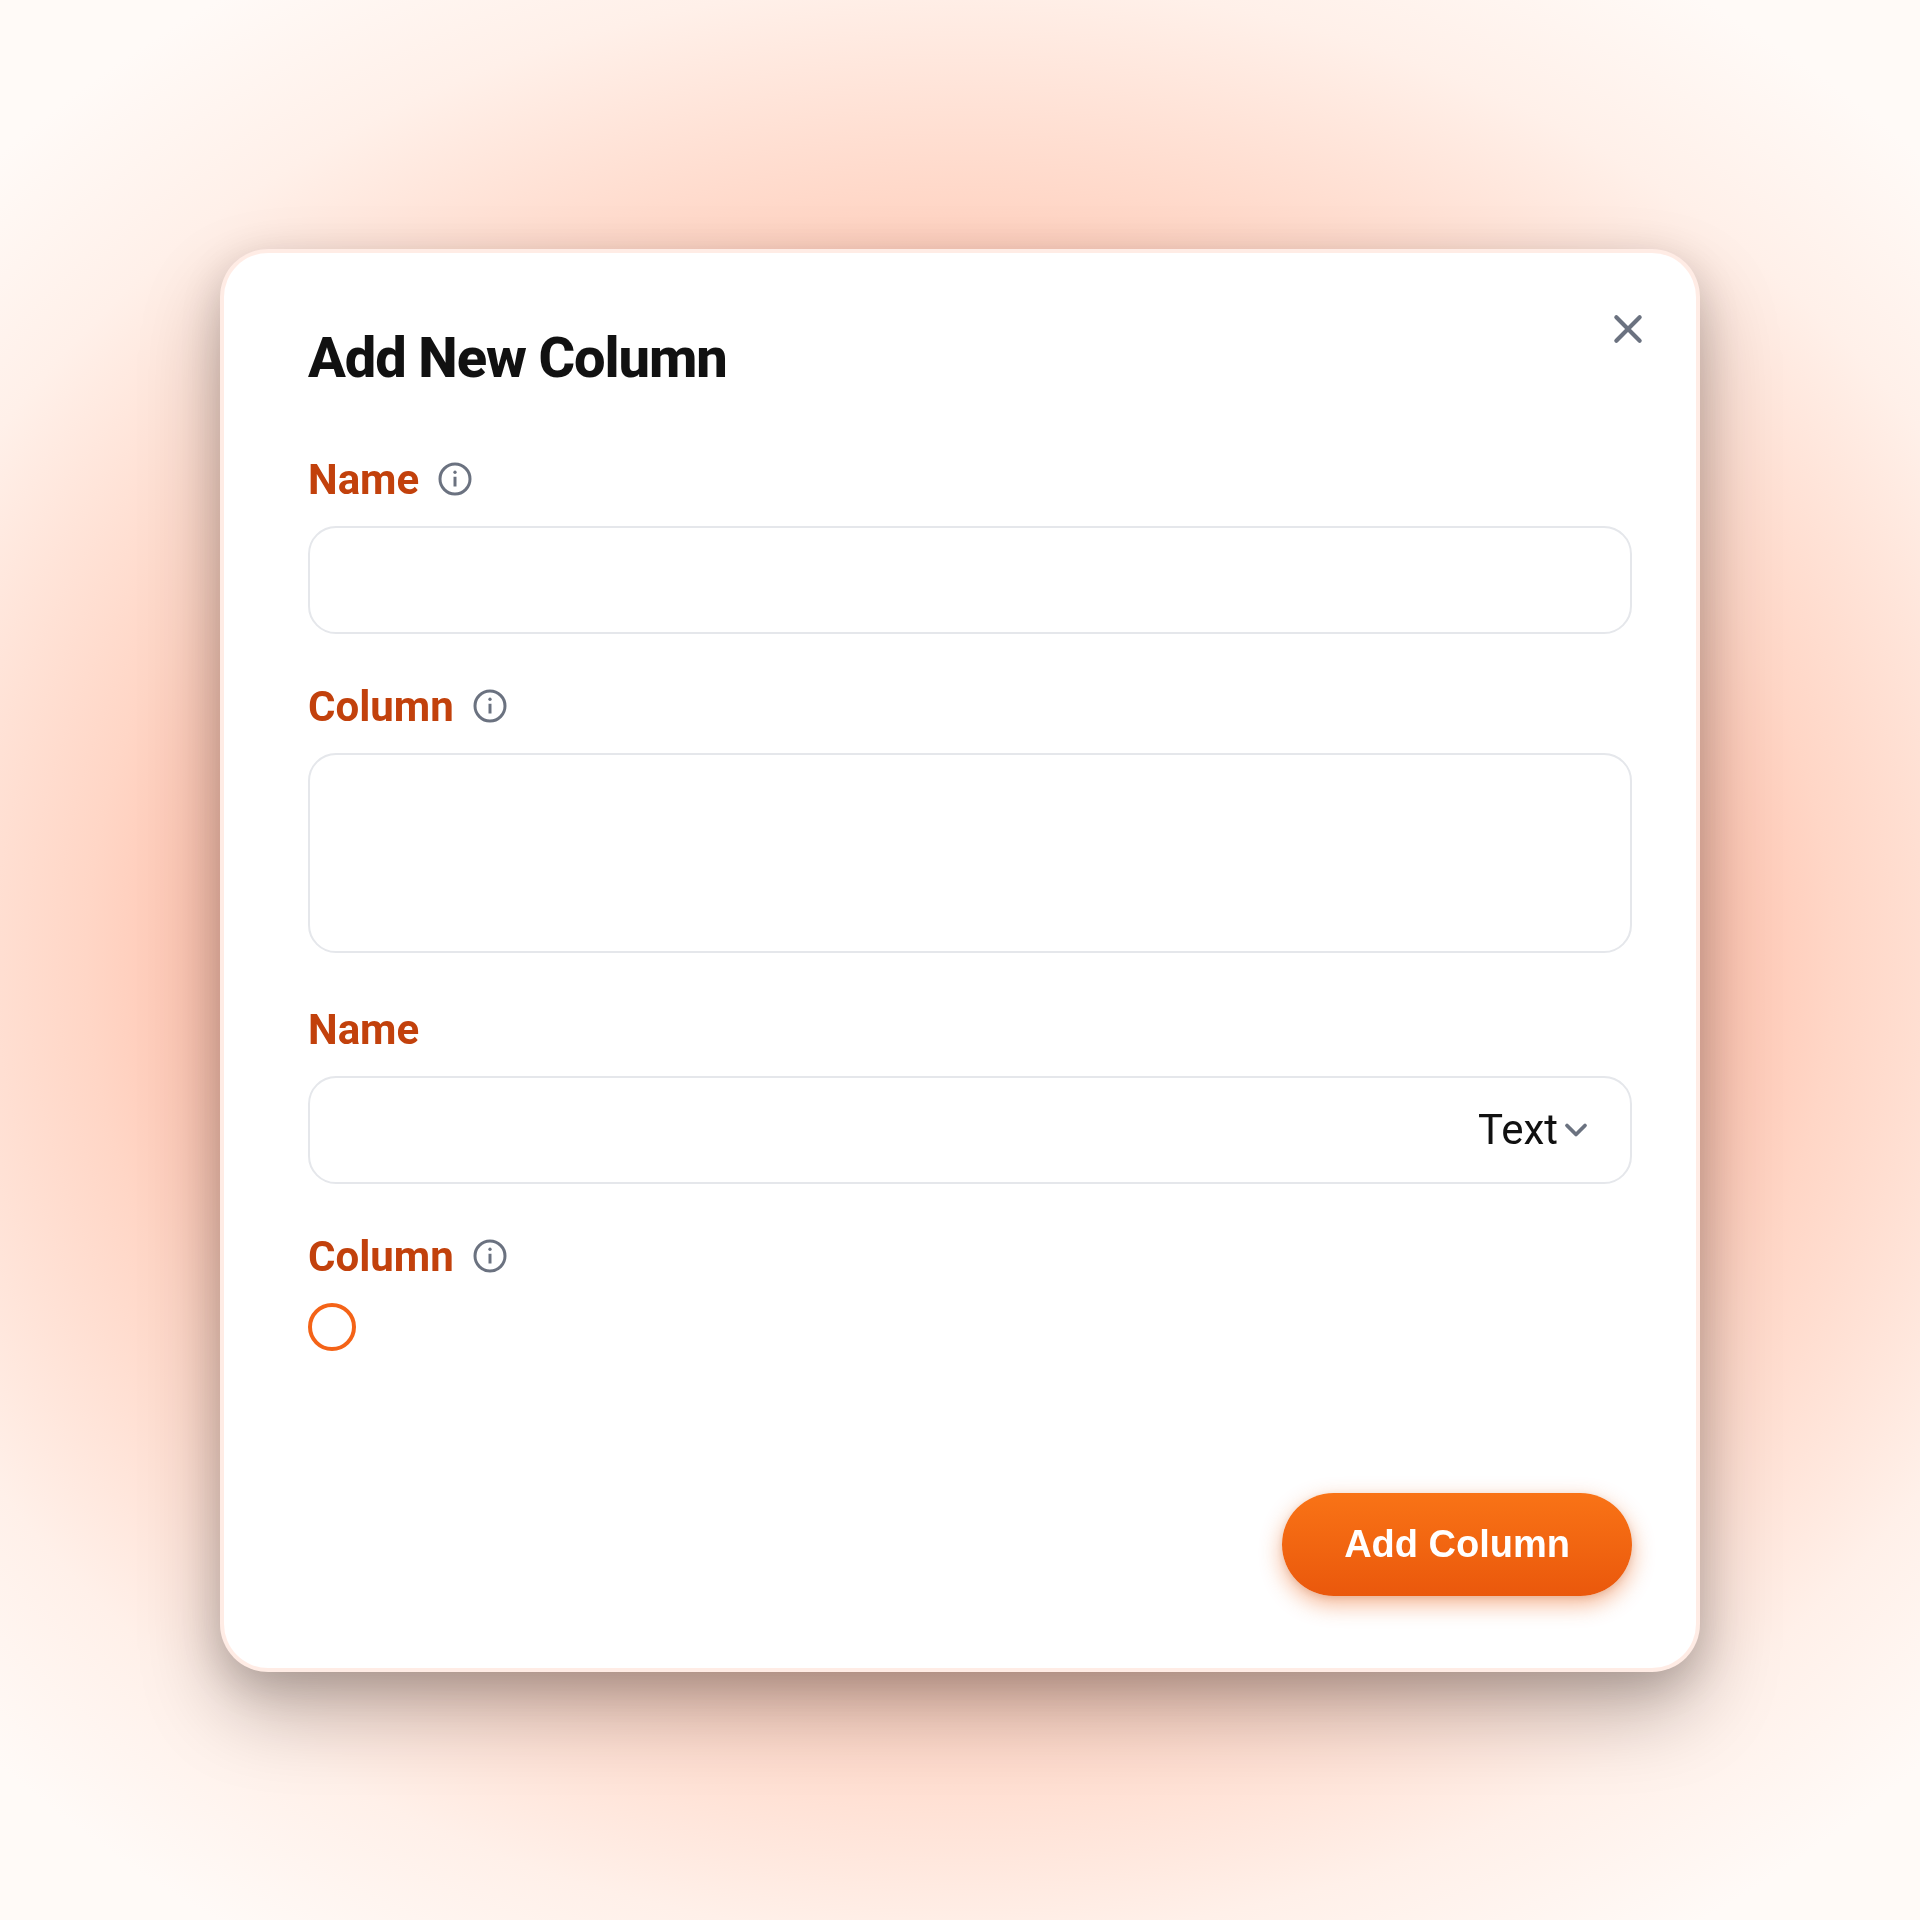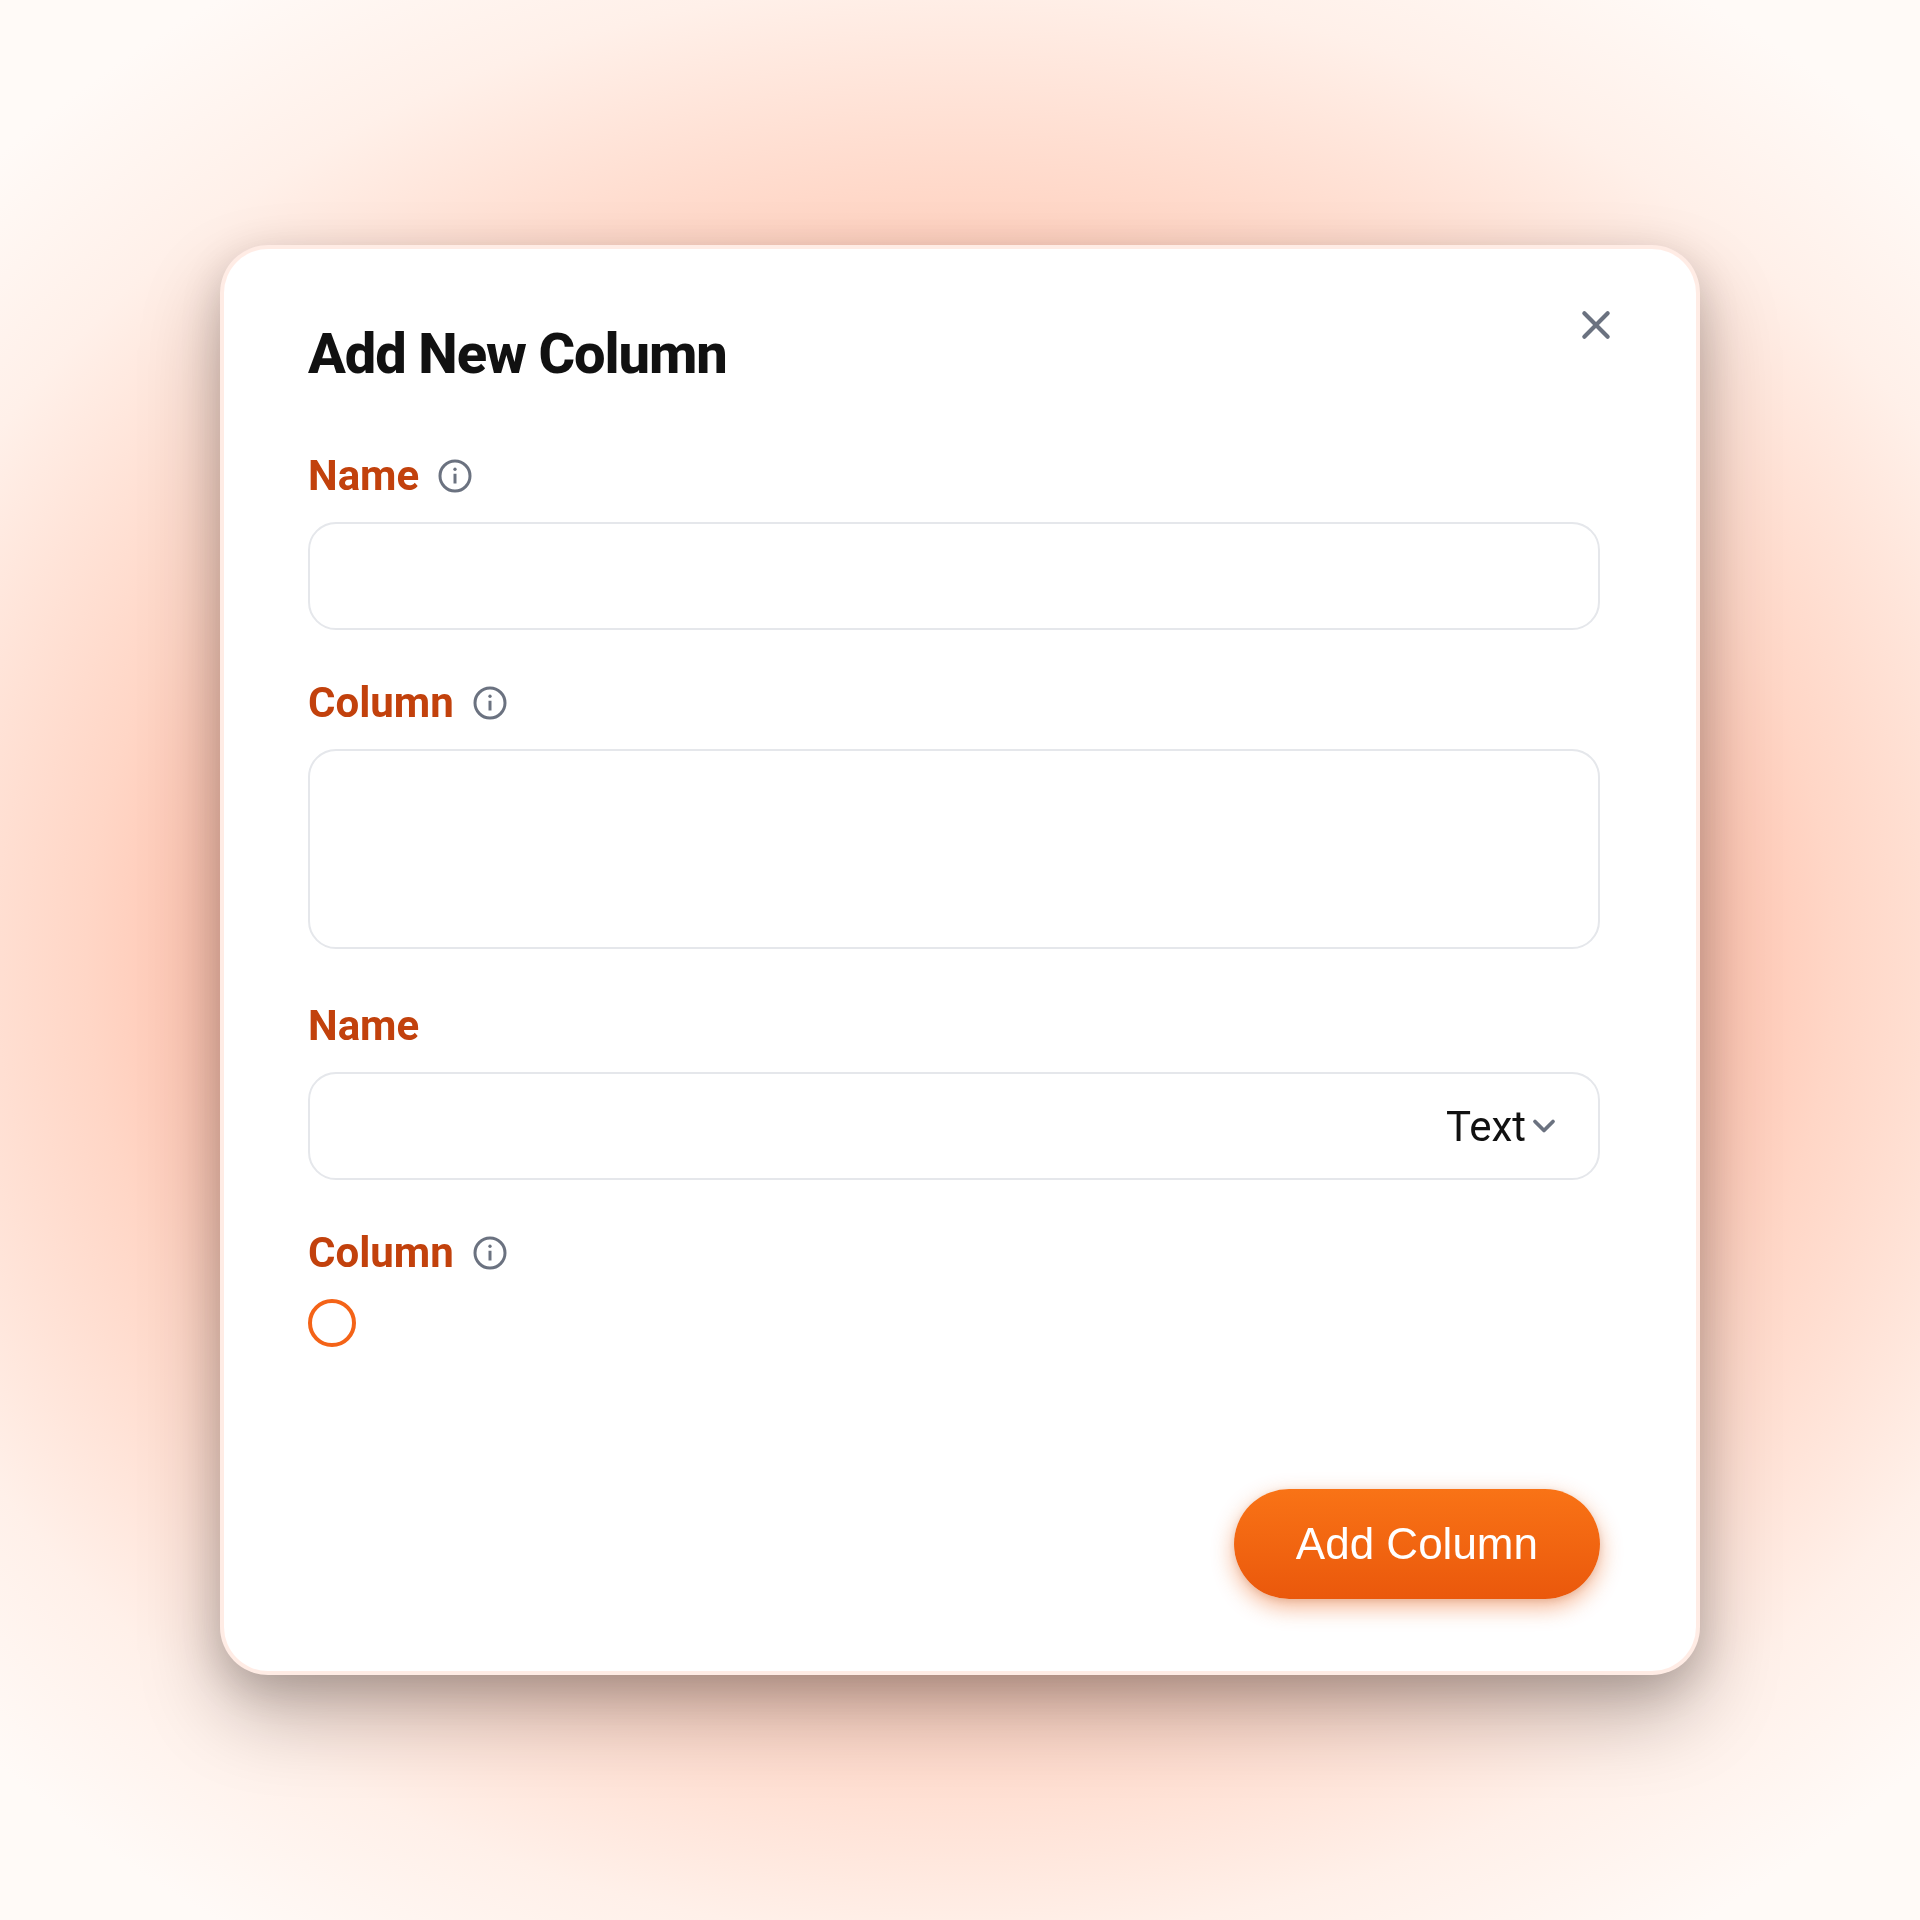--- a/index.html
+++ b/index.html
@@ -11,21 +11,21 @@
       background:
         radial-gradient(ellipse 70% 60% at 50% 50%, #ff6a3d 0%, #ff8a65 25%, #ffb199 45%, #ffd6c6 65%, #fff0e9 85%, #fffaf7 100%);
       display: flex;
       align-items: center;
       justify-content: center;
     }
     .modal {
       background: #fff;
       width: 1480px;
       border-radius: 48px;
-      padding: 72px 96px 72px 84px;
+      padding: 72px 64px 72px 84px;
       box-shadow:
         0 40px 80px rgba(0,0,0,0.25),
         0 12px 40px rgba(0,0,0,0.15);
       border: 4px solid rgba(255, 126, 80, 0.15);
       position: relative;
     }
     .modal-header {
       display: flex;
       justify-content: space-between;
       align-items: flex-start;
@@ -110,22 +110,22 @@
     }
     .actions {
       display: flex;
       justify-content: flex-end;
       margin-top: 90px;
     }
     .primary-btn {
       background: #f46317;
       background: linear-gradient(180deg,#f97316,#ea580c);
       color: #fff;
-      font-size: 44px;
-      font-weight: 400;
+      font-size: 38px;
+      font-weight: 700;
       border: none;
       border-radius: 999px;
       padding: 30px 62px;
       cursor: pointer;
       box-shadow: 0 8px 22px rgba(234,88,12,0.45), 0 2px 6px rgba(0,0,0,0.1);
       margin-top: 48px;
     }
   </style>
 </head>
 <body>

